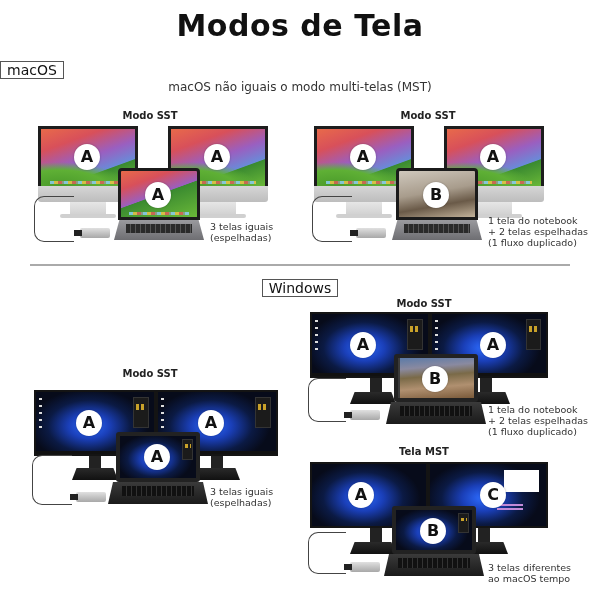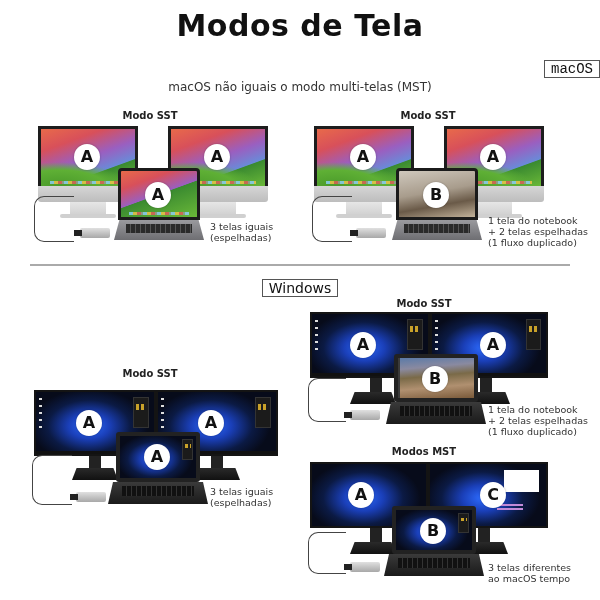--- a/index.html
+++ b/index.html
@@ -57,21 +57,21 @@
   
   .adapter { position: absolute; width: 30px; height: 10px; background: linear-gradient(#e0e0e0, #a8a8a8); border-radius: 2px; }
   .adapter::before { content: ""; position: absolute; left: -6px; top: 2px; width: 8px; height: 6px; background: #222; }
   .cable { position: absolute; border: 1.5px solid #444; border-right: none; border-radius: 10px 0 0 10px; }
 </style>
 </head>
 <body>
 
 <div class="abs title">Modos de Tela</div>
 
-<div class="abs" style="left:0;top:60px;width:600px;text-align:right;font-family:Liberation Mono, monospace;">
+<div class="abs" style="left:0;top:60px;width:600px;text-align:left;">
   <span class="os-label">macOS</span>
 </div>
 <div class="abs sub" style="left:0;top:80px;width:600px;">macOS não iguais o modo multi-telas (MST)</div>
 
 <div class="abs mode-label" style="left:100px;top:110px;width:100px;">Modo SST</div>
 <div>
   <div class="imac" style="left:38px;top:126px;width:100px;height:90px;">
     <div class="screen" style="height:60px;">
         <div class="dock"></div>
       </div>
@@ -215,21 +215,21 @@
   </div>
   <div class="cable" style="left:308px;top:378px;width:38px;height:44px;"></div>
   <div class="adapter" style="left:350px;top:410px;"></div>
   <div class="abs caption" style="left:488px;top:404px;">
     <div>1 tela do notebook</div>
     <div>+ 2 telas espelhadas</div>
     <div>(1 fluxo duplicado)</div>
   </div>
 </div>
 
-<div class="abs mode-label" style="left:374px;top:446px;width:100px;">Modos MST</div>
+<div class="abs mode-label" style="left:374px;top:446px;width:100px;">Tela MST</div>
 <div>
   <div class="wmon" style="left:310px;top:462px;width:118px;height:92px;">
     <div class="screen ps-b" style="height:66px;"></div>
     <div class="neck" style="left:60px;top:66px;"></div>
     <div class="base" style="left:40px;width:46px;top:80px;"></div>
     <div class="badge" style="left:38px;top:20px;">A</div>
   </div>
   <div class="wmon" style="left:428px;top:462px;width:120px;height:92px;">
     <div class="screen premiere" style="height:66px;"></div>
     <div class="neck" style="left:50px;top:66px;"></div>

